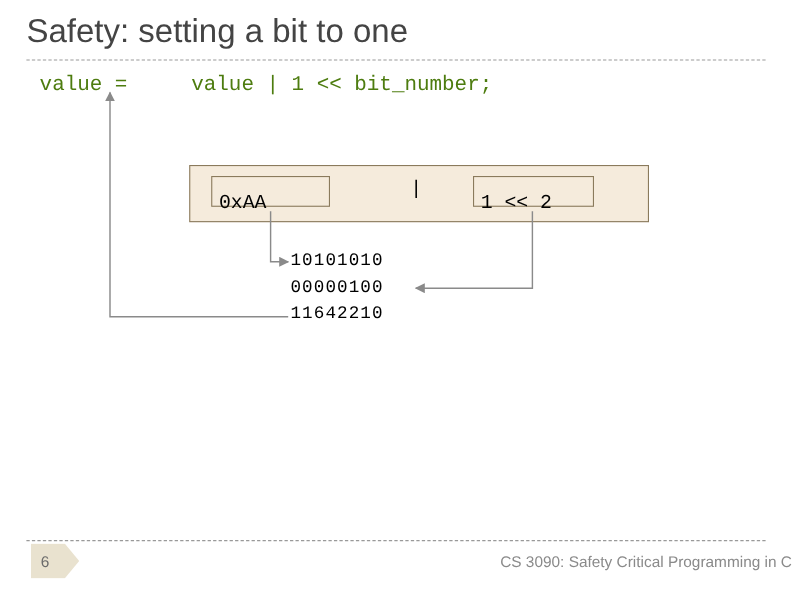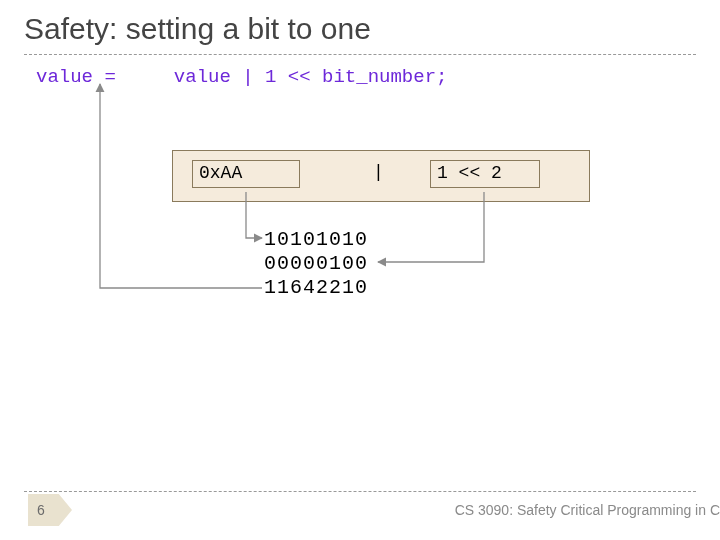--- a/index.html
+++ b/index.html
@@ -31,21 +31,21 @@
     top: 54px;
     width: 672px;
     border-top: 1px dashed #999;
   }
   .code-line {
     position: absolute;
     left: 36px;
     top: 66px;
     font-family: "Courier New", monospace;
     font-size: 19px;
-    color: #6d28d9;
+    color: #4d7c0f;
     white-space: pre;
   }
   .code-line .lhs { margin-right: 58px; }
 
   
   .outer-box {
     position: absolute;
     left: 172px;
     top: 150px;
     width: 416px;
@@ -55,38 +55,38 @@
   }
   .inner-box {
     position: absolute;
     height: 28px;
     top: 160px;
     border: 1.5px solid #8a7a5c;
     background: #f5ebdc;
     font-family: "Courier New", monospace;
     font-size: 18px;
     color: #000;
-    padding: 2px 2px 0 6px;
+    padding: 14px 2px 0 6px;
     box-sizing: border-box;
   }
   #box-left  { left: 192px; width: 108px; }
   #pipe      {
     position: absolute;
     left: 373px;
     top: 162px;
     font-family: "Courier New", monospace;
     font-size: 18px;
   }
   #box-right { left: 430px; width: 110px; }
 
   .bits {
     position: absolute;
     left: 264px;
     font-family: "Courier New", monospace;
-    font-size: 20px;
+    font-size: 16px;
     letter-spacing: 1px;
     color: #000;
   }
   #bits1 { top: 228px; }
   #bits2 { top: 252px; }
   #bits3 { top: 276px; }
 
   svg.arrows {
     position: absolute;
     left: 0; top: 0;

